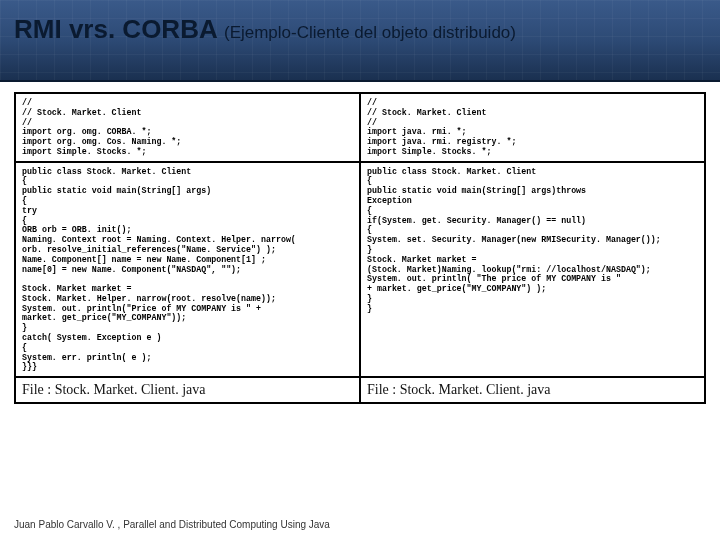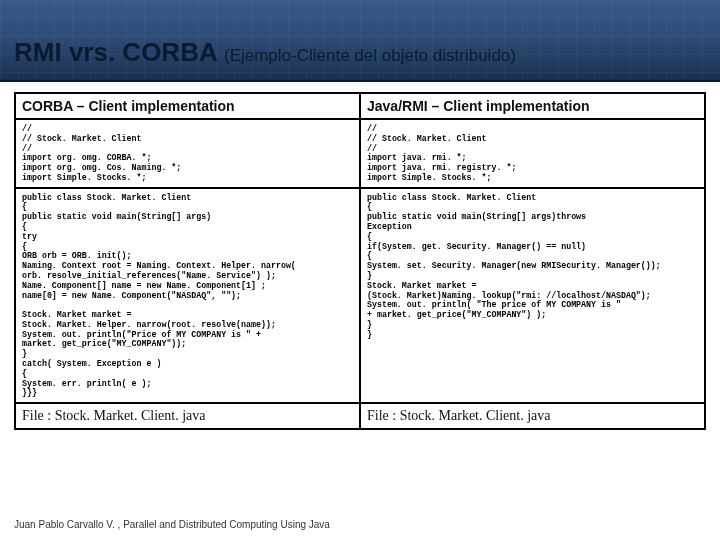--- a/index.html
+++ b/index.html
@@ -25,21 +25,20 @@
     background-size: 18px 18px;
     opacity: 0.5;
   }
   .title {
     position: absolute;
     top: 14px; left: 14px;
     font-size: 26px;
     font-weight: bold;
     color: #0a1a30;
     z-index: 2;
-    margin-top: 23px;
   }
   .subtitle {
     font-size: 17px;
     font-weight: normal;
   }
   .table-wrap {
     padding: 10px 14px 0 14px;
   }
   table.comp {
     width: 100%;
@@ -90,24 +89,20 @@
   </div>
 </div>
 
 <div class="table-wrap">
   <table class="comp">
     <colgroup>
         <col style="width:50%">
         <col style="width:50%">
       </colgroup>
     <tbody>
-        <tr>
-      <th>CORBA – Client implementation</th>
-      <th>Java/RMI – Client implementation</th>
-    </tr>
     <tr>
       <td class="codecell">//
 // Stock. Market. Client
 //
 import org. omg. CORBA. *;
 import org. omg. Cos. Naming. *;
 import Simple. Stocks. *;</td>
       <td class="codecell">//
 // Stock. Market. Client
 //

